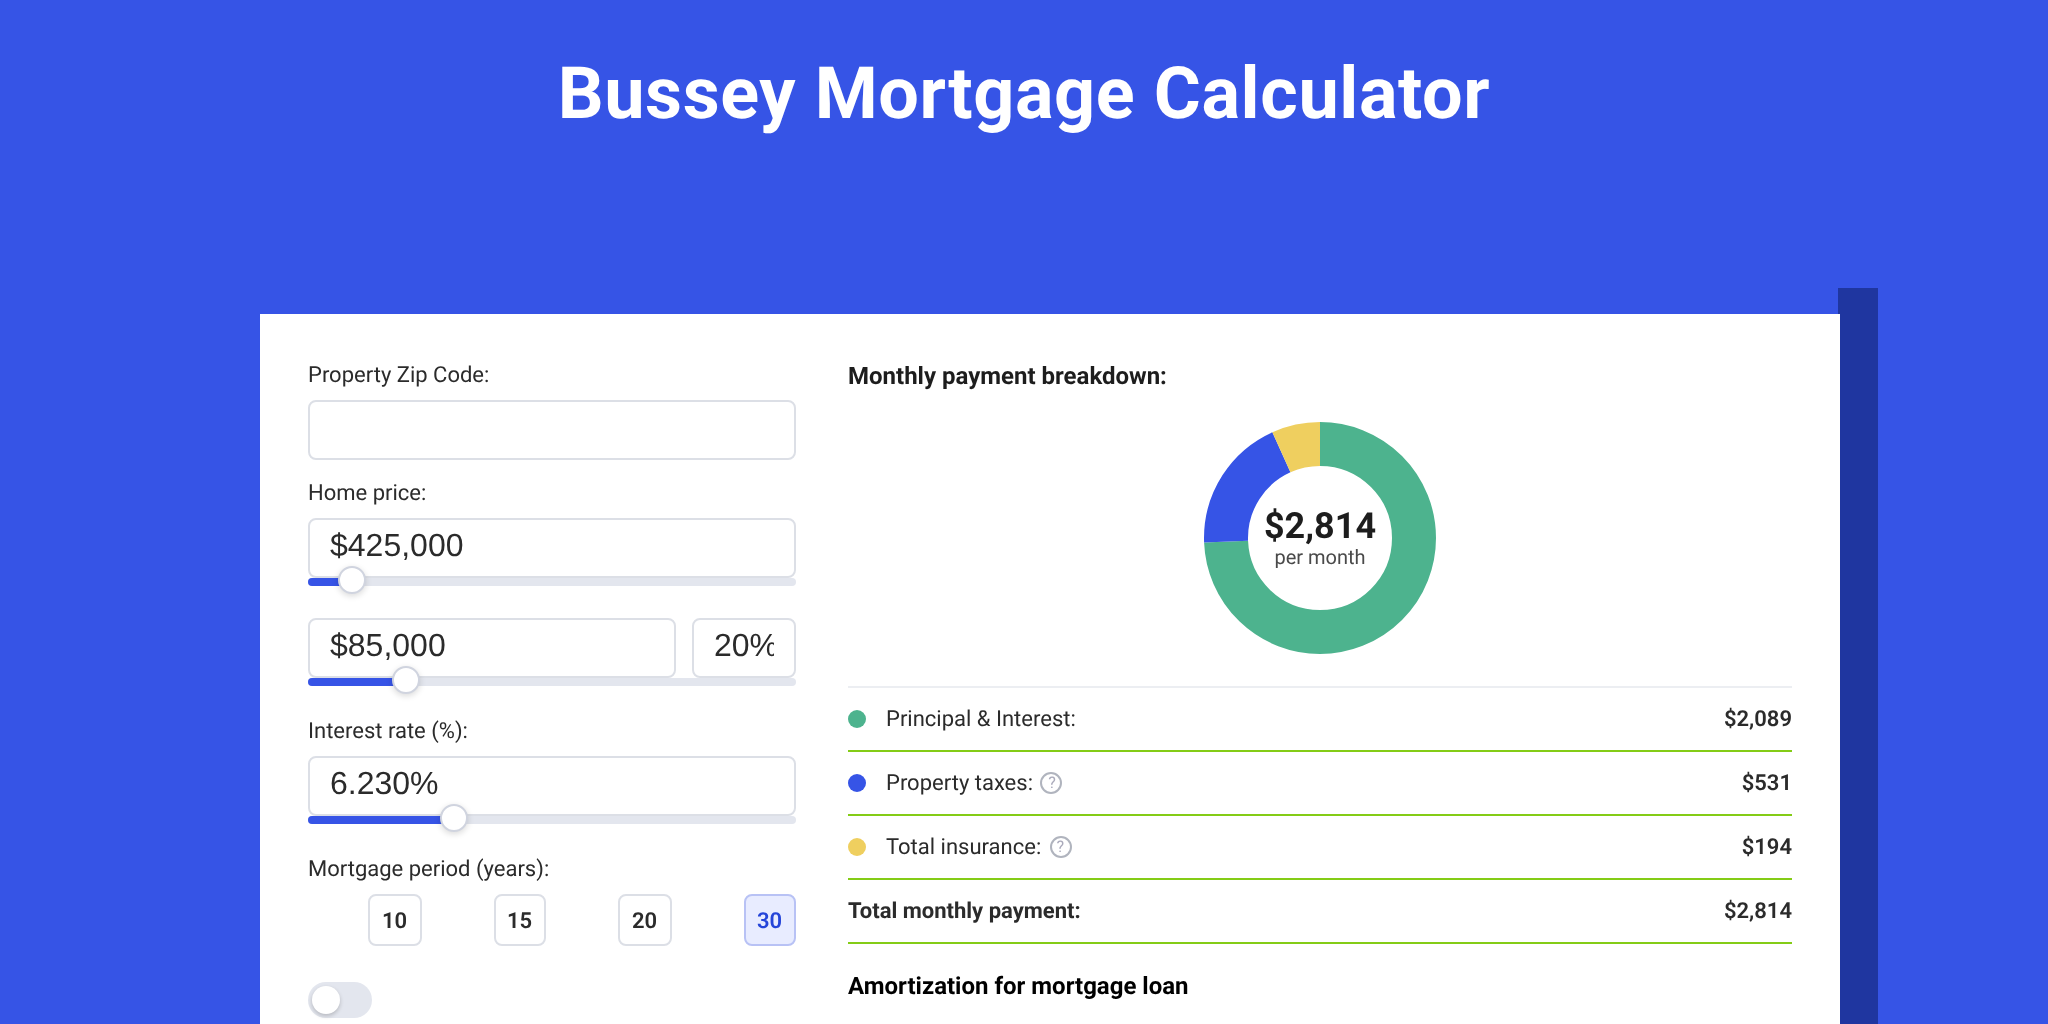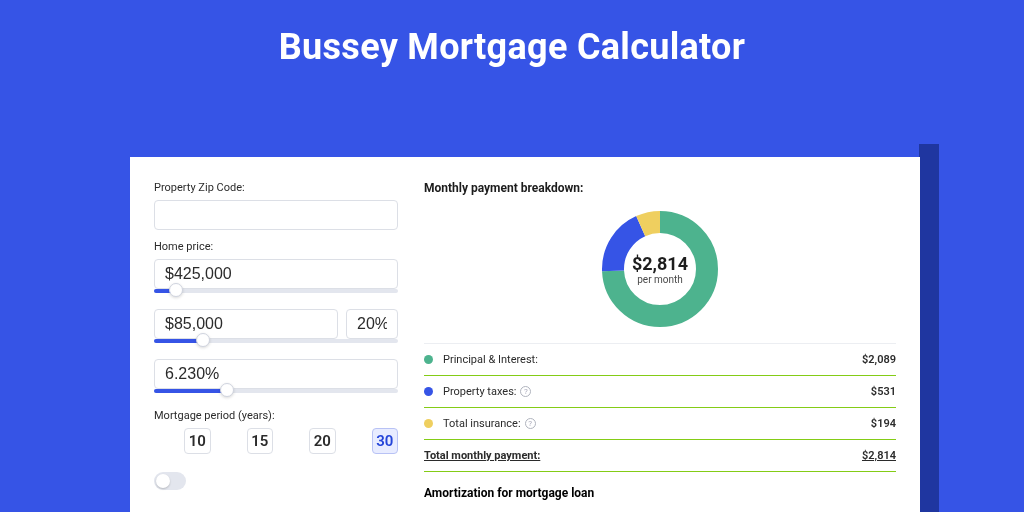--- a/index.html
+++ b/index.html
@@ -60,21 +60,21 @@
     background:#fff; border:1px solid #d0d4df; box-shadow:0 1px 3px rgba(0,0,0,0.15);
     transform:translateX(-50%);
   }
   .row { display:flex; gap:8px;}
   .row .input:first-child{flex:1;}
   .row .pct{width:52px;}
 
   .period-row{display:flex;gap:6px;}
   .period-btn{
     width:40px;height:26px;border:1px solid #dcdfe6;border-radius:4px;background:#fff;
-    font-size:15px;display:flex;align-items:center;justify-content:center;cursor:pointer;
+    font-size:11px;display:flex;align-items:center;justify-content:center;cursor:pointer;
     color:#2b2b2b;font-weight:600;margin-left:30px;
   }
   .period-btn.active{background:#e8ecff;border-color:#b8c2f5;color:#2545d9;}
 
   .toggle-row{display:flex;align-items:center;gap:8px;margin-top:8px;}
   .toggle{
     width:32px;height:18px;border-radius:9px;background:#e3e6ee;position:relative;cursor:pointer;
   }
   .toggle::after{content:"";position:absolute;width:14px;height:14px;border-radius:50%;background:#fff;top:2px;left:2px;box-shadow:0 1px 2px rgba(0,0,0,0.2);}
 
@@ -85,21 +85,21 @@
   .donut-center{
     position:absolute;inset:0;display:flex;flex-direction:column;align-items:center;justify-content:center;
   }
   .donut-val{font-size:18px;font-weight:700;color:#1d1d1d;}
   .donut-sub{font-size:10px;color:#4a4a4a;}
 
   .legend{border-top:1px solid #eceef2;}
   .legend-row{
     display:flex;align-items:center;padding:9px 0;border-bottom:1px solid #84cc16;font-size:11px;color:#2b2b2b;
   }
-  .legend-row.total{font-weight:700;text-decoration:underline;}
+  .legend-row.total{font-weight:700;}
   .dot{width:9px;height:9px;border-radius:50%;margin-right:10px;flex:0 0 9px;}
   .legend-label{flex:1;display:flex;align-items:center;gap:4px;}
   .legend-val{font-weight:600;}
   .info-icon{
     width:11px;height:11px;border-radius:50%;border:1px solid #b0b4be;display:inline-flex;
     align-items:center;justify-content:center;font-size:8px;color:#aab;line-height:1;
   }
 
   .amort{margin-top:14px;}
   .amort-title{font-size:12px;font-weight:700;margin-bottom:24px;}
@@ -136,20 +136,21 @@
         <input class="input pct" value="20%" style="">
       </div>
       <div class="slider-wrap">
         <div class="slider-track"></div>
         <div class="slider-fill" id="down-fill" style="width: 20%;"></div>
         <div class="slider-thumb" id="down-thumb" style="left: 20%;"></div>
       </div>
     </div>
 
     <div>
+      <div class="label">Interest rate (%):</div>
       <input class="input" value="6.230%" style="">
       <div class="slider-wrap">
         <div class="slider-track"></div>
         <div class="slider-fill" id="rate-fill" style="width: 30%;"></div>
         <div class="slider-thumb" id="rate-thumb" style="left: 30%;"></div>
       </div>
     </div>
 
     <div>
       <div class="label">Mortgage period (years):</div>

